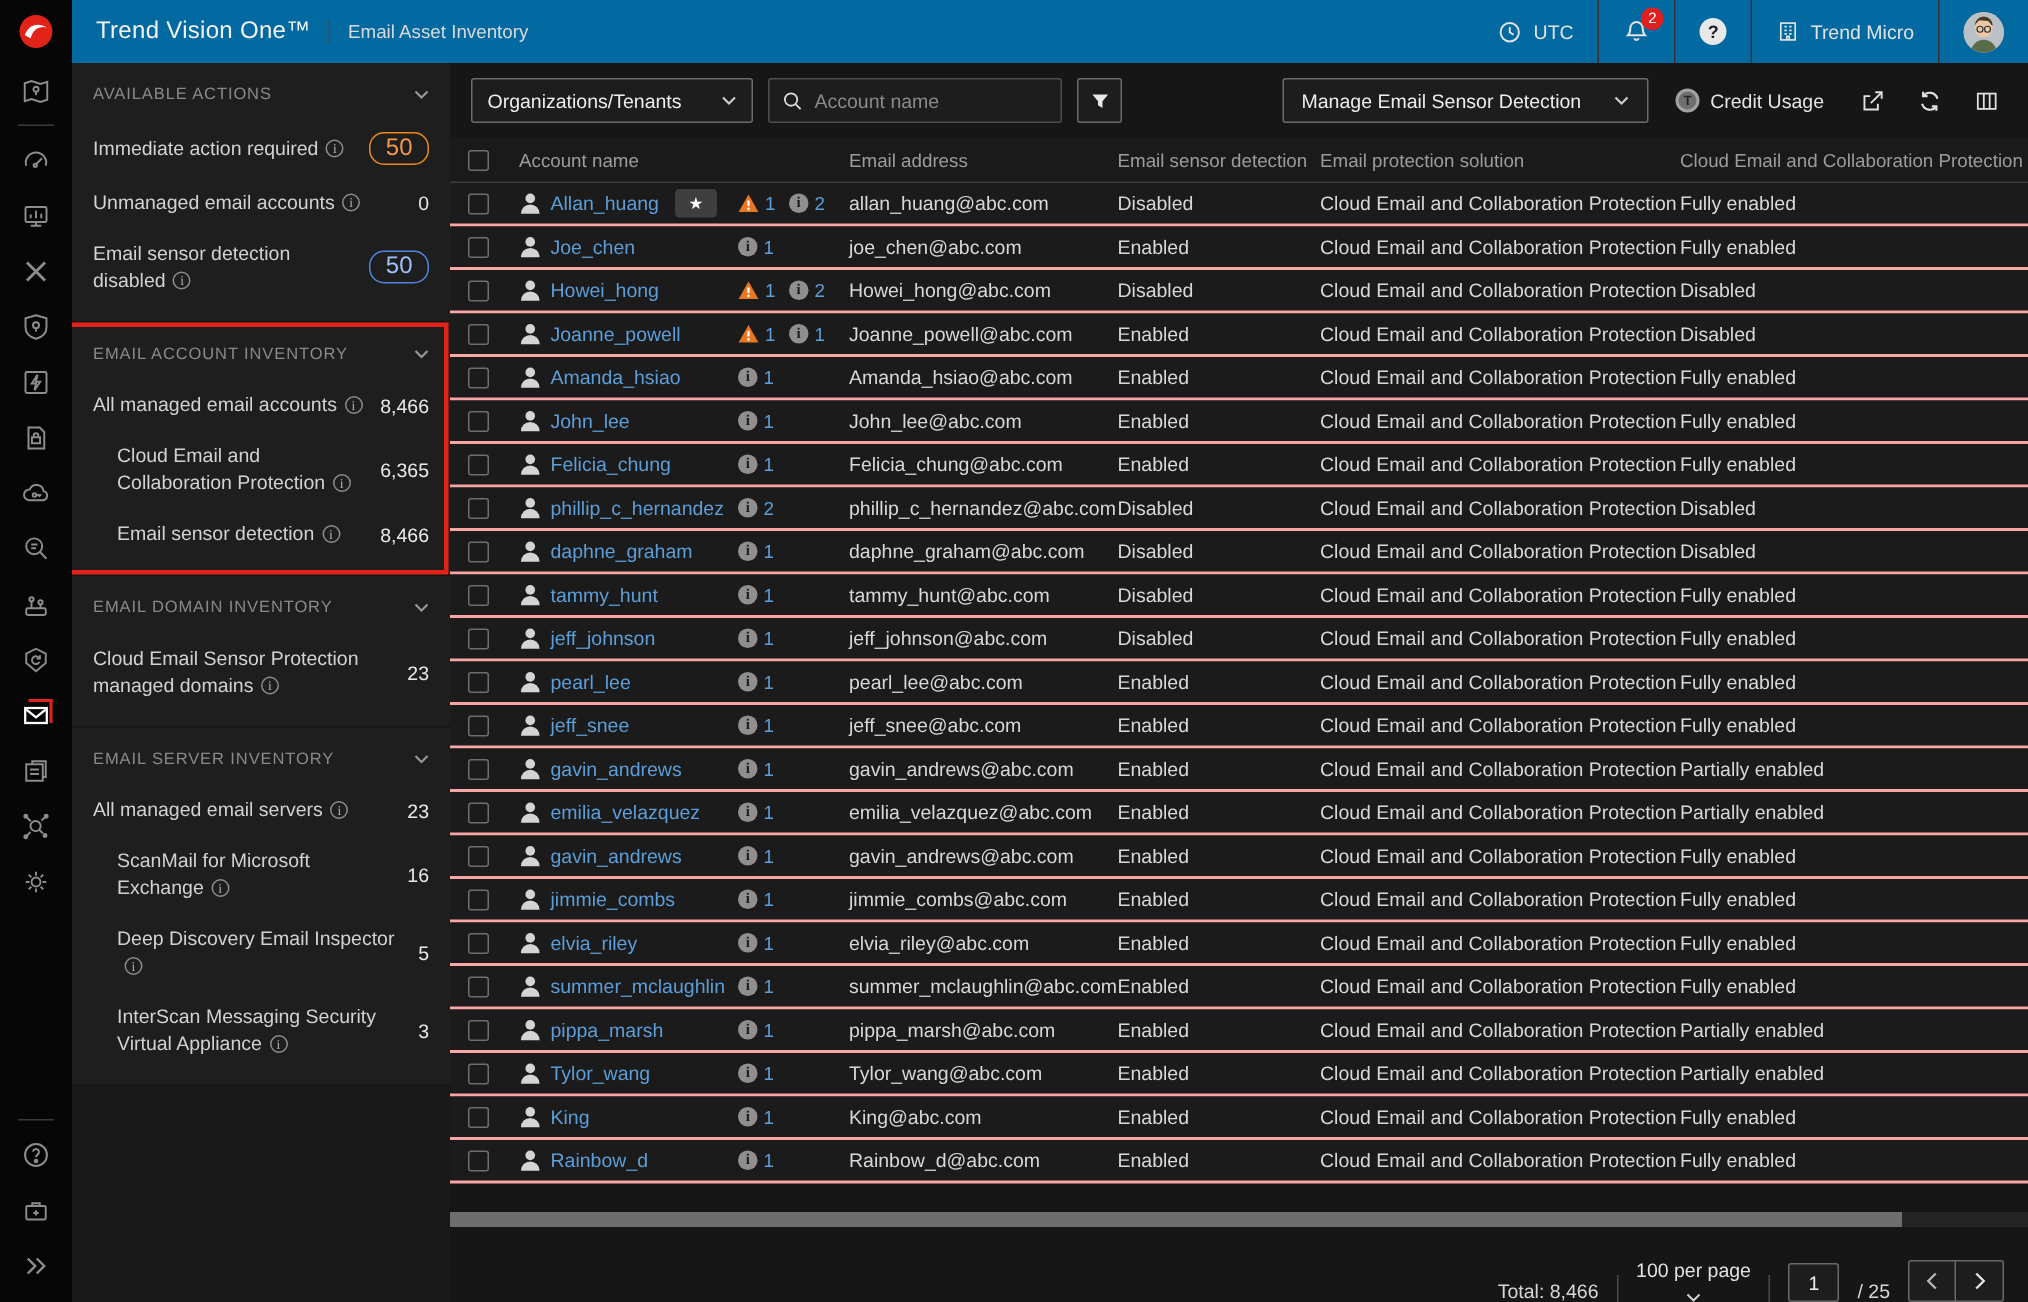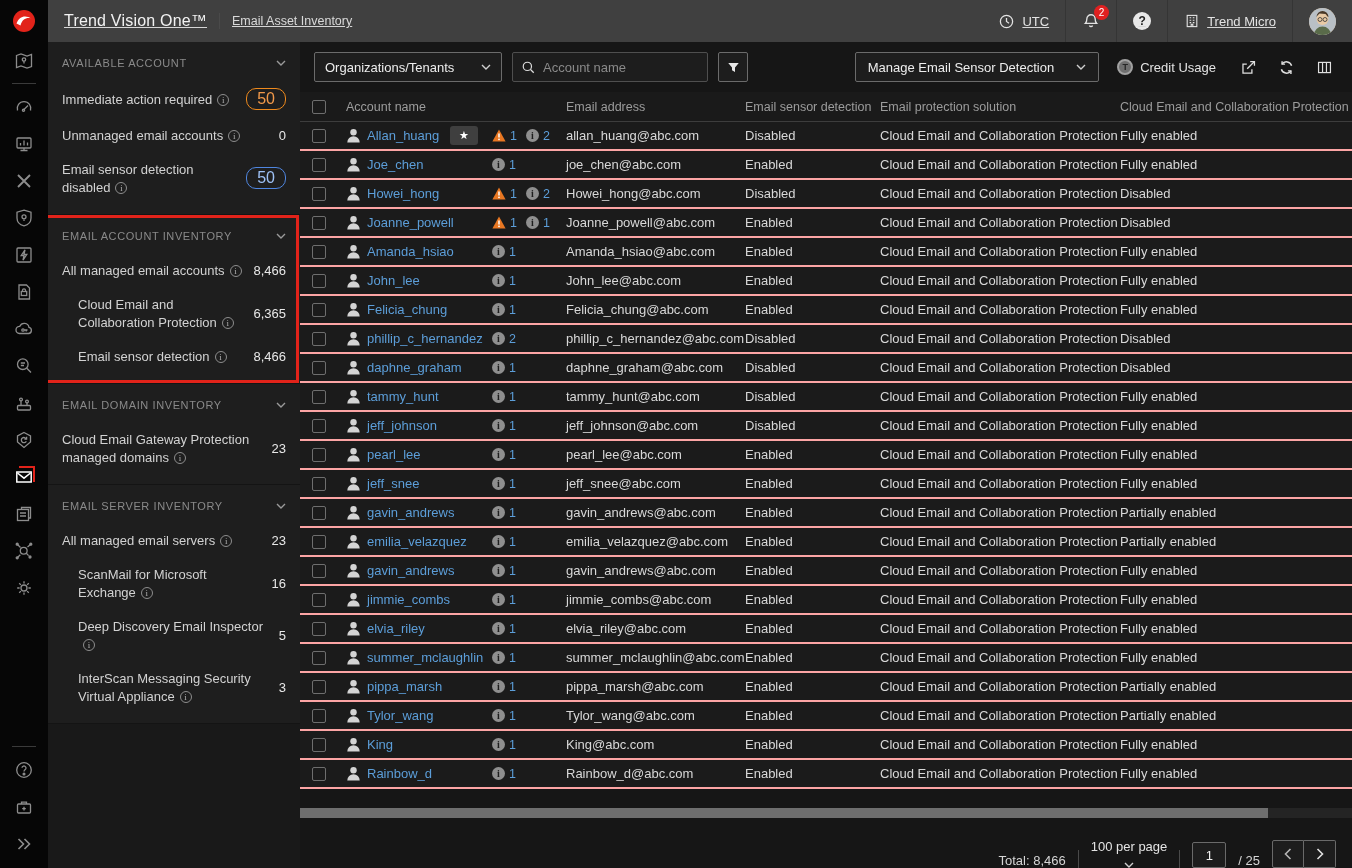--- a/index.html
+++ b/index.html
@@ -1,21 +1,21 @@
 <!DOCTYPE html>
 <html><head>
 <meta charset="utf-8">
 <style>
   * { margin:0; padding:0; box-sizing:border-box; }
   html,body { width:1352px; height:868px; overflow:hidden; background:#141414;
     font-family:"Liberation Sans","DejaVu Sans",sans-serif; color:#d6d6d6; }
 
   
   .topbar { position:absolute; left:0; top:0; width:1352px; height:42px;
-    background:#404040; display:flex; align-items:center; z-index:30;text-decoration:underline; }
+    background:#0369a1; display:flex; align-items:center; z-index:30; }
   .logo-cell { width:48px; height:42px; background:#060606; display:flex;
     align-items:center; justify-content:center; flex:0 0 48px; }
   .product-title { font-size:16px; color:#f2f2f2; margin-left:16px; letter-spacing:.2px; }
   .tb-divider { width:1px; height:16px; background:#4a4a4a; margin:0 12px; }
   .page-title { font-size:12.5px; color:#d9d9d9; }
   .tb-right { margin-left:auto; display:flex; align-items:center; height:100%; }
   .tb-item { display:flex; align-items:center; gap:7px; padding:0 16px; height:100%;
     color:#e3e3e3; font-size:13px; cursor:pointer; }
   .tb-sep { width:1px; height:42px; background:#353535; }
   .bell-wrap { position:relative; }
@@ -320,21 +320,21 @@
         <svg width="20" height="20" viewBox="0 0 20 20" fill="none" stroke="currentColor" stroke-width="1.6">
           <path d="M4.5 5 L9.5 10 L4.5 15 M10.5 5 L15.5 10 L10.5 15"></path>
         </svg>
       </div>
     </div>
   </div>
 
 <div class="sidebar" id="sidebar">
     <div class="sb-section">
       <div class="sb-head">
-        <span>AVAILABLE ACCOUNT</span>
+        <span>AVAILABLE ACTIONS</span>
     <svg width="10" height="6" viewBox="0 0 10 6" fill="none" stroke="#9a9a9a" stroke-width="1.4">
           <path d="M1 1 L5 5 L9 1"></path>
         </svg>
       </div>
       <div class="sb-item">
         <span><span class="sb-label">Immediate action required</span><span class="info-o">i</span></span>
         <span class="pill orange">50</span>
       </div>
       <div class="sb-item">
         <span><span class="sb-label">Unmanaged email accounts</span><span class="info-o">i</span></span>
@@ -367,21 +367,21 @@
       <div class="hl-box"></div>
     </div>
     <div class="sb-section">
       <div class="sb-head">
         <span>EMAIL DOMAIN INVENTORY</span>
     <svg width="10" height="6" viewBox="0 0 10 6" fill="none" stroke="#9a9a9a" stroke-width="1.4">
           <path d="M1 1 L5 5 L9 1"></path>
         </svg>
       </div>
       <div class="sb-item">
-        <span><span class="sb-label">Cloud Email Gateway Protection managed domains</span><span class="info-o">i</span></span>
+        <span><span class="sb-label">Cloud Email Sensor Protection managed domains</span><span class="info-o">i</span></span>
         <span class="sb-count">23</span>
       </div>
     </div>
     <div class="sb-section">
       <div class="sb-head">
         <span>EMAIL SERVER INVENTORY</span>
     <svg width="10" height="6" viewBox="0 0 10 6" fill="none" stroke="#9a9a9a" stroke-width="1.4">
           <path d="M1 1 L5 5 L9 1"></path>
         </svg>
       </div>

